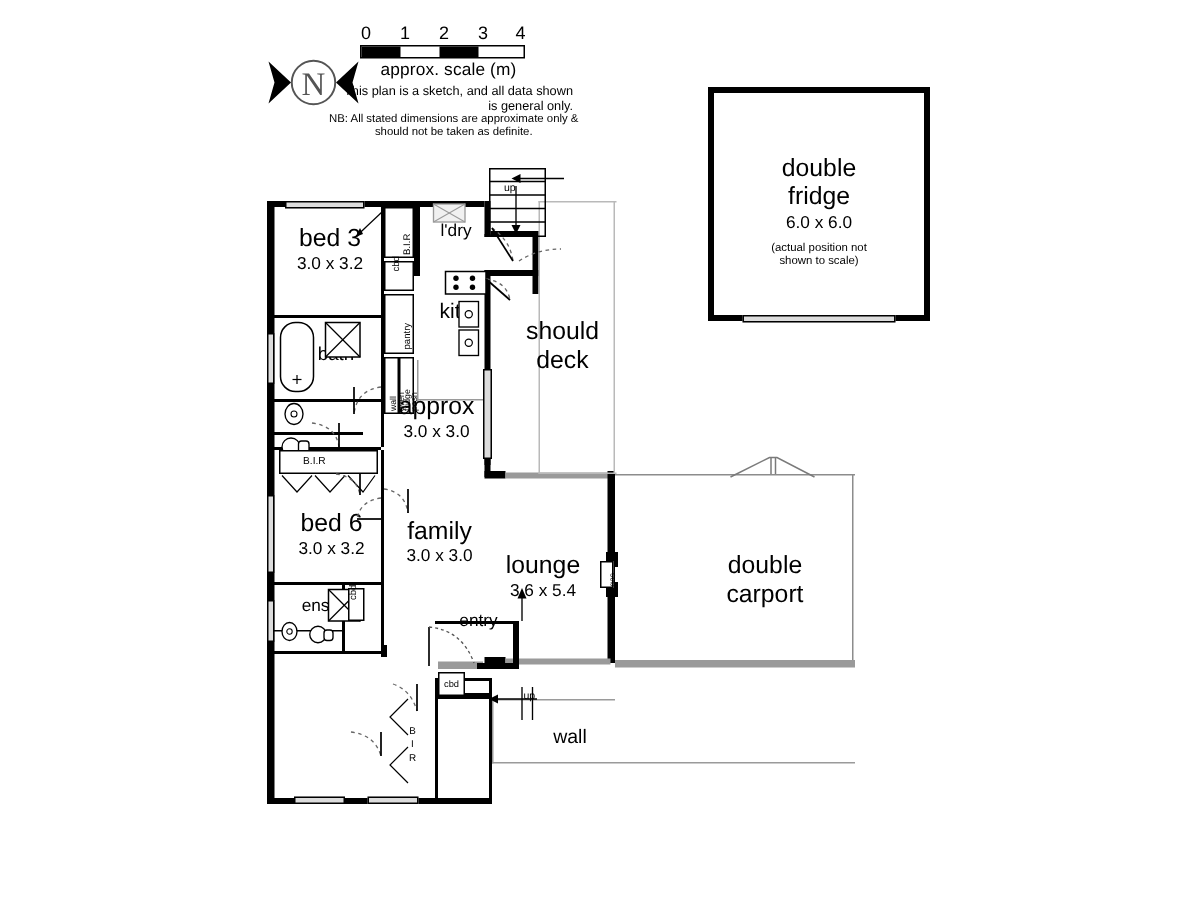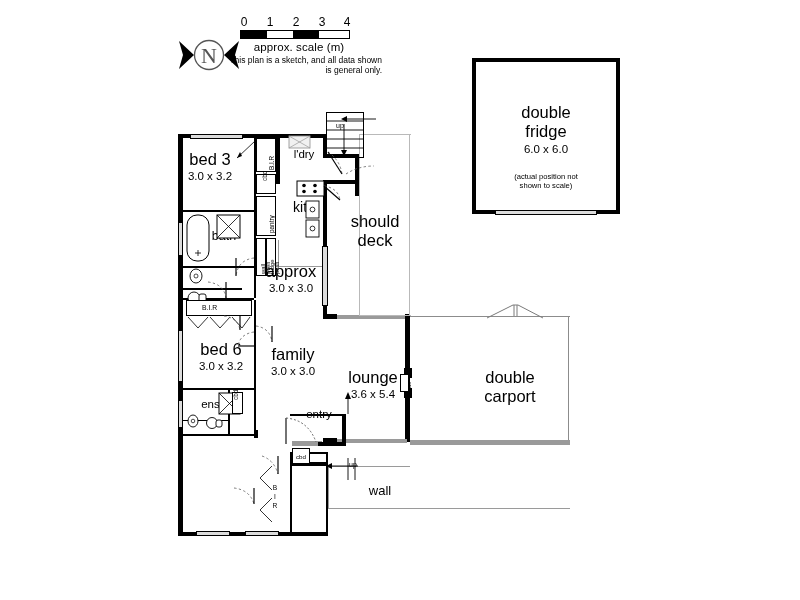--- a/index.html
+++ b/index.html
@@ -70,33 +70,34 @@
       <span class="tick" style="left:107px">4</span>
     </div>
     <div class="scalebar">
       <div class="seg" style="left:0px;width:26px"></div>
       <div class="seg" style="left:52px;width:26px"></div>
     </div>
     <div class="scale-caption">approx. scale (m)</div>
   </div>
 
   <div class="abs note1">This plan is a sketch, and all data shown is general only.</div>
+  <div class="abs note2">NB: All stated dimensions are approximate only &amp; should not be taken as definite.</div>
 
   <div class="abs">
     <div class="wall" style="left:472px;top:58px;width:148px;height:4px"></div>
     <div class="wall" style="left:472px;top:58px;width:4px;height:156px"></div>
     <div class="wall" style="left:616px;top:58px;width:4px;height:156px"></div>
     <div class="wall" style="left:472px;top:210px;width:24px;height:4px"></div>
     <div class="wall" style="left:596px;top:210px;width:24px;height:4px"></div>
     <div class="win" style="left:495px;top:210px;width:102px;height:5px"></div>
     <div class="rlabel" style="left:496px;top:103px;width:100px">
       <div class="rname">double</div>
       <div class="rname">fridge</div>
       <div class="rdim" style="margin-top:1px">6.0 x 6.0</div>
-      <div style="font-size:7.6px;line-height:9px;margin-top:16px">
+      <div style="font-size:7.6px;line-height:9px;margin-top:4px">
         <div>(actual position not</div>
         <div>shown to scale)</div>
       </div>
     </div>
   </div>
 
   <div class="abs">
 
     <div class="wall" style="left:178px;top:134px;width:5px;height:302px"></div>
     <div class="wall" style="left:178px;top:134px;width:12px;height:4px"></div>
@@ -209,21 +210,21 @@
 
     <svg width="60" height="22" style="position:absolute;left:322px;top:458px">
       <line x1="8" y1="8" x2="36" y2="8" stroke="#000" stroke-width="0.9"></line>
       <path d="M4 8 L10 5 L10 11 Z" fill="#000"></path>
       <line x1="26" y1="0" x2="26" y2="22" stroke="#000" stroke-width="0.9"></line>
       <line x1="33" y1="0" x2="33" y2="22" stroke="#000" stroke-width="0.9"></line>
     </svg>
     <span class="tiny" style="left:349px;top:461px;font-size:7px">up</span>
   </div>
 
-  <div class="abs rlabel" style="left:176px;top:150px;width:68px">
+  <div class="abs rlabel" style="left:186px;top:150px;width:68px">
     <div class="rname">bed 3</div>
     <div class="rdim">3.0 x 3.2</div>
   </div>
 
   <div class="abs">
     <div class="boxfill" style="left:256px;top:138px;width:20px;height:34px"></div>
     <span class="vlabel" style="left:268px;top:170px;transform:rotate(-90deg);font-size:6.4px">B.I.R</span>
     <svg width="20" height="22" style="position:absolute;left:236px;top:140px">
       <path d="M19 1 L1 18" stroke="#000" stroke-width="0.8" fill="none"></path>
       <path d="M1 18 L6 16 L4 12 Z" fill="#000"></path>
@@ -376,21 +377,21 @@
     <svg width="42" height="34" style="position:absolute;left:282px;top:412px">
       <path d="M4 32 L4 6" stroke="#000" stroke-width="1.1"></path>
       <path d="M4 6 Q26 8 34 30" stroke="#555" stroke-width="0.9" fill="none" stroke-dasharray="2,2"></path>
     </svg>
   </div>
 
   <div class="abs cbdbox" style="left:292px;top:448px;width:18px;height:16px">
     <span>cbd</span>
   </div>
 
-  <div class="abs rlabel" style="left:338px;top:368px;width:70px">
+  <div class="abs rlabel" style="left:327px;top:368px;width:70px">
     <div class="rname">lounge</div>
     <div class="rdim">3.6 x 5.4</div>
   </div>
 
   <div class="abs">
     <div class="boxfill" style="left:400px;top:374px;width:9px;height:18px"></div>
     <span class="vlabel" style="left:406px;top:391px;transform:rotate(-90deg);font-size:5.6px">gas</span>
   </div>
 
   <div class="abs">

